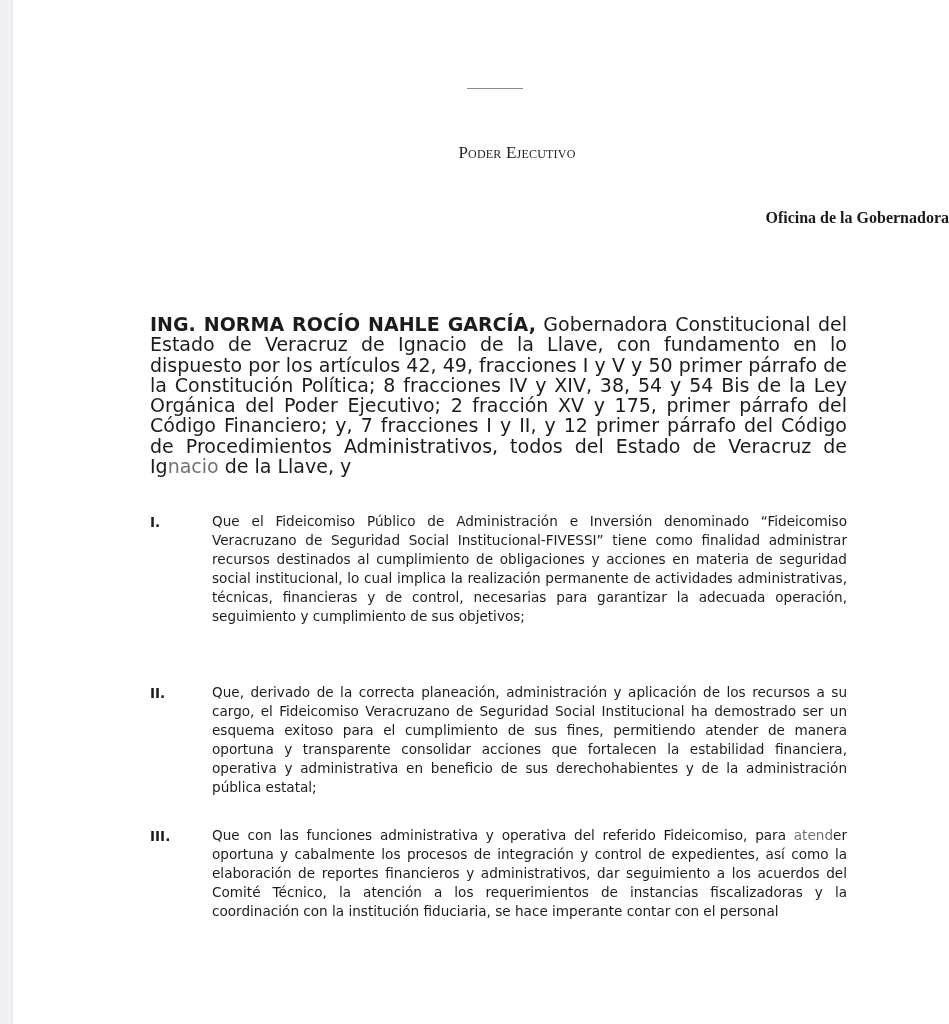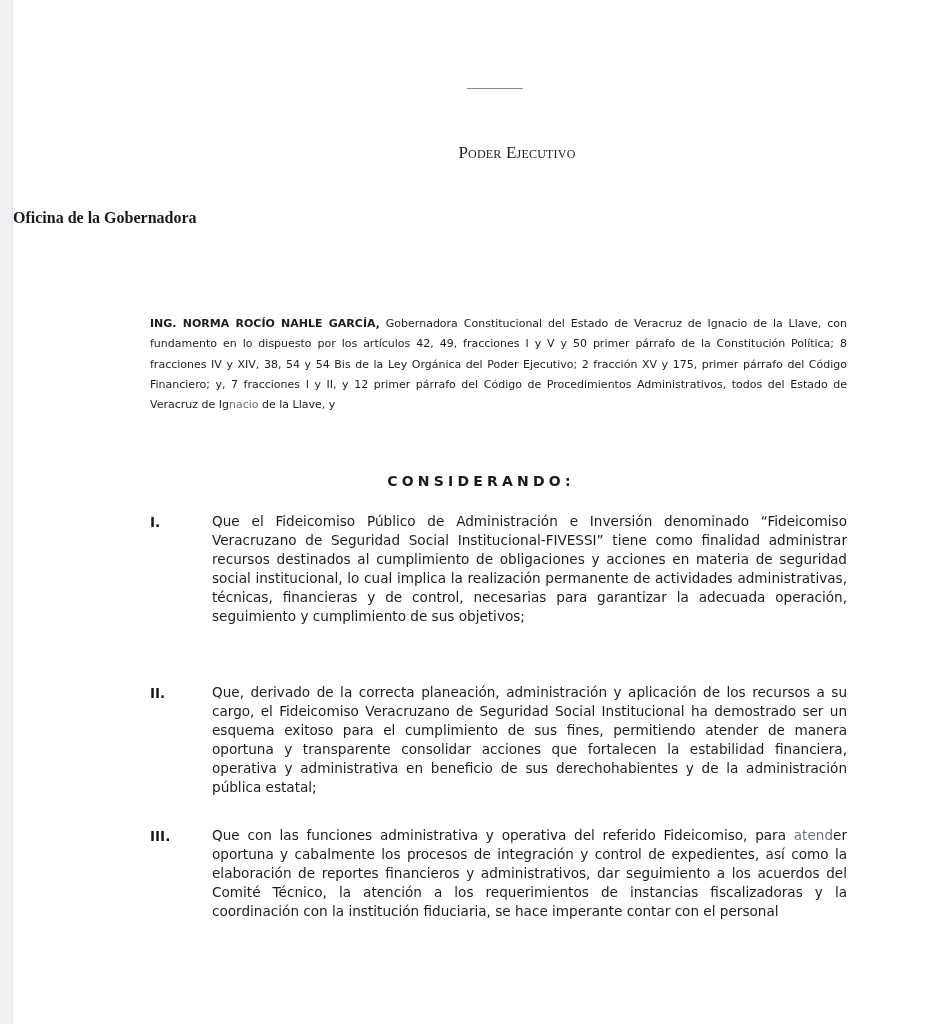--- a/index.html
+++ b/index.html
@@ -52,35 +52,35 @@
       font-size: 17px;
       font-variant: small-caps;
       color: #222;
       letter-spacing: 0.2px;
       margin-left: 36px;
     }
     .oficina {
       position: absolute;
       left: 0; width: 936px;
       top: 209px;
-      text-align: left;
+      text-align: right;
       font-family: "Liberation Serif", serif;
       font-weight: bold;
       font-size: 16px;
       color: #1a1a1a;
     }
     .sans {
       font-family: "DejaVu Sans", sans-serif;
       color: #1c1c1c;
     }
     .intro {
       position: absolute;
       left: 137px; top: 314px;
       width: 697px;
-      font-size: 11px;
+      font-size: 19px;
       line-height: 20.3px;
       text-align: justify;
       text-align-last: left;
     }
     .intro .name {
       font-weight: bold;
     }
     .faded {
       color: #6d7178;
     }
@@ -127,21 +127,20 @@
 <div class="page">
 
   <div class="header-rule"></div>
   <div class="poder">Poder Ejecutivo</div>
   <div class="oficina">Oficina de la Gobernadora</div>
 
   <p class="intro sans" style="margin:0;">
     <span class="name">ING. NORMA ROCÍO NAHLE GARCÍA,</span><span> Gobernadora Constitucional del Estado de Veracruz de Ignacio de la Llave, con fundamento en lo dispuesto por los artículos 42, 49, fracciones I y V y 50 primer párrafo de la Constitución Política; 8 fracciones IV y XIV, 38, 54 y 54 Bis de la Ley Orgánica del Poder Ejecutivo; 2 fracción XV y 175, primer párrafo del Código Financiero; y, 7 fracciones I y II, y 12 primer párrafo del Código de Procedimientos Administrativos, todos del Estado de Veracruz de </span><span>Ig</span><span class="faded">nacio</span><span> de la Llave, y</span>
   </p>
 
-  <div class="considerando sans">CONSIDERANDO:</div>
 
   <div class="item item-1 sans">
     <span class="numeral">I.</span>
     <p class="body" style="margin:0;">Que el Fideicomiso Público de Administración e Inversión denominado “Fideicomiso Veracruzano de Seguridad Social Institucional-FIVESSI” tiene como finalidad administrar recursos destinados al cumplimiento de obligaciones y acciones en materia de seguridad social institucional, lo cual implica la realización permanente de actividades administrativas, técnicas, financieras y de control, necesarias para garantizar la adecuada operación, seguimiento y cumplimiento de sus objetivos;</p>
   </div>
 
   <div class="item item-2 sans">
     <span class="numeral">II.</span>
     <p class="body" style="margin:0;">Que, derivado de la correcta planeación, administración y aplicación de los recursos a su cargo, el Fideicomiso Veracruzano de Seguridad Social Institucional ha demostrado ser un esquema exitoso para el cumplimiento de sus fines, permitiendo atender de manera oportuna y transparente consolidar acciones que fortalecen la estabilidad financiera, operativa y administrativa en beneficio de sus derechohabientes y de la administración pública estatal;</p>
   </div>

